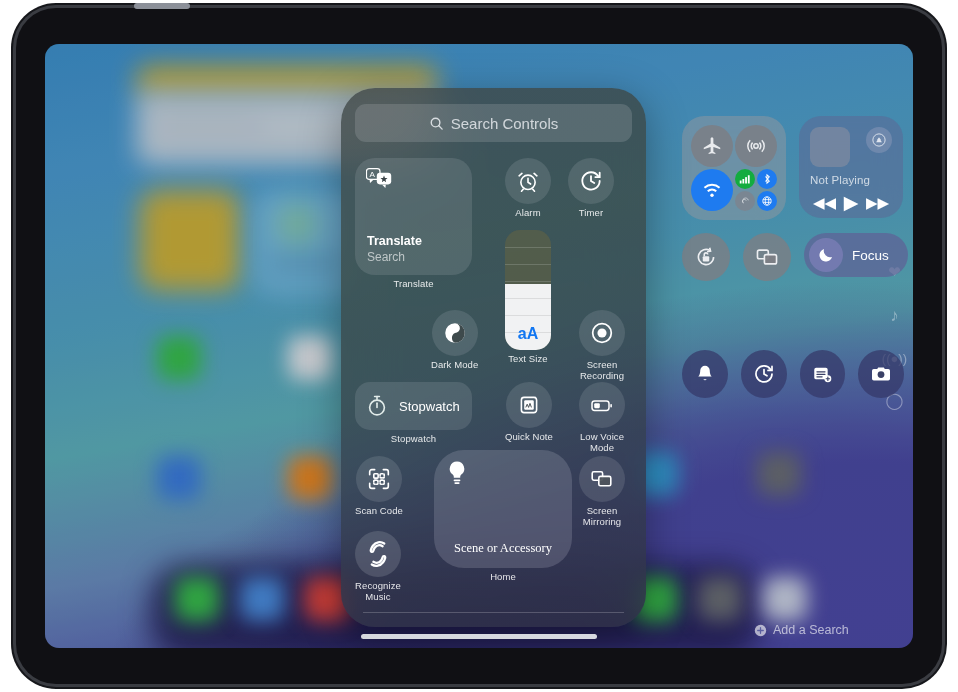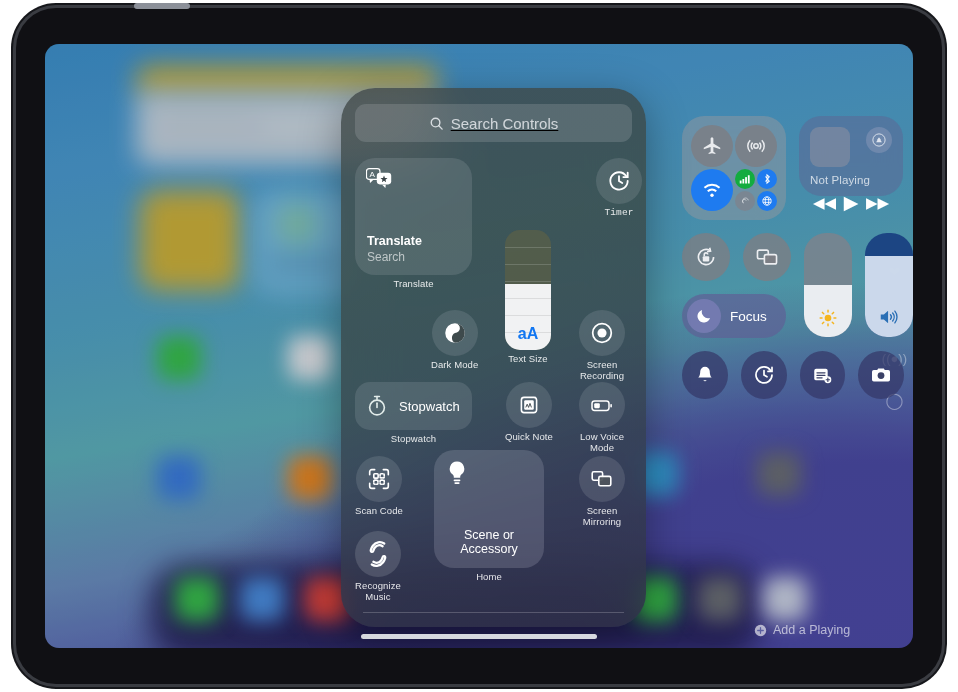--- a/index.html
+++ b/index.html
@@ -83,21 +83,21 @@
   
   #cc-right { position: absolute; left: 637px; top: 72px; width: 222px; }
   .cc-row { display: flex; gap: 13px; }
   .mod {
     border-radius: 22px;
     background: rgba(150,152,158,.48);
     backdrop-filter: blur(14px);
     position: relative;
   }
   .mod-conn { width: 104px; height: 104px; padding: 9px; }
-  .mod-media { width: 104px; height: 80px; background: rgba(92,104,150,.55); padding: 11px; }
+  .mod-media { width: 104px; height: 102px; background: rgba(92,104,150,.55); padding: 11px; }
   .circ-btn {
     border-radius: 50%;
     display: flex; align-items: center; justify-content: center;
     color: #fff;
   }
   .conn-grid { display: grid; grid-template-columns: 42px 42px; grid-template-rows: 42px 42px; gap: 2px; }
   .c-sm { width: 42px; height: 42px; }
   .sub4 { display: grid; grid-template-columns: 20px 20px; grid-template-rows: 20px 20px; gap: 2px; }
   .c-xs { width: 20px; height: 20px; font-size: 11px; }
 
@@ -169,21 +169,21 @@
     background: linear-gradient(165deg, rgba(62,70,70,.80) 0%, rgba(58,72,68,.80) 30%, rgba(52,64,76,.80) 62%, rgba(48,48,72,.82) 100%);
     backdrop-filter: blur(26px);
     box-shadow: 0 10px 40px rgba(0,0,0,.35);
     overflow: hidden;
   }
   #search-bar {
     position: absolute; left: 14px; top: 16px;
     width: 277px; height: 38px;
     border-radius: 11px;
     background: rgba(185,190,195,.22);
-    display: flex; align-items: center; justify-content: center; gap: 7px; text-decoration: underline;
+    display: flex; align-items: center; justify-content: center; gap: 7px;
   }
   #search-bar .ph { color: rgba(235,238,242,.82); font-size: 15px; }
 
   .tile-label {
     color: rgba(255,255,255,.88);
     font-size: 9.5px; text-align: center; line-height: 1.12;
     margin-top: 4px; letter-spacing: .1px;
   }
   .tile { position: absolute; display: flex; flex-direction: column; align-items: center; }
   .t-circ {
@@ -218,23 +218,23 @@
   .ts-lines i {
     position: absolute; left: 0; right: 0; height: 1px;
     background: rgba(255,255,255,.16);
   }
   .ts-aa {
     position: absolute; left: 0; right: 0; bottom: 7px;
     text-align: center; color: #1277f2; font-weight: bold; font-size: 16px;
   }
 
   .home-tile {
-    width: 110px; height: 118px; border-radius: 20px;
+    width: 138px; height: 118px; border-radius: 30px;
     background: rgba(200,202,215,.20);
-    position: relative; color: #fff;
+    position: relative; color: #fff; font-family: Liberation Serif, serif;
   }
   .home-title { position: absolute; left: 0; right: 0; bottom: 12px; text-align: center; font-size: 12.5px; }
 
   #cc-divider {
     position: absolute; left: 22px; right: 22px; bottom: 14px;
     height: 1px; background: rgba(255,255,255,.20);
   }
 
   #home-indicator {
     position: absolute; left: 50%; transform: translateX(-50%);
@@ -355,21 +355,21 @@
           <div class="media-title">Not Playing</div>
           <div class="media-ctrls">
             <span style="font-size:15px">◀◀</span>
             <span style="font-size:19px">▶</span>
             <span style="font-size:15px">▶▶</span>
           </div>
         </div>
       </div>
 
       <div class="cc-row" style="margin-bottom:13px;">
-        <div style="display:flex;flex-direction:column;gap:13px;">
+        <div style="display:flex;flex-direction:row;gap:13px;">
           <div class="row-circles">
             <div class="big-circ" style="background:rgba(124,126,133,.8)">
               <svg width="26" height="26" viewBox="0 0 24 24" fill="none" stroke="#eceef1" stroke-width="1.5">
                 <path d="M19 12a7 7 0 1 1-3.2-5.9"></path>
                 <path d="M15.4 3.4 16.2 6.6 13 7.2"></path>
                 <rect x="9" y="11.2" width="6" height="5" rx="1" fill="#eceef1" stroke="none"></rect>
                 <path d="M10.4 11.2V9.8a1.6 1.6 0 0 1 3.2 0"></path>
               </svg>
             </div>
             <div class="big-circ" style="background:rgba(124,126,133,.8)">
@@ -447,21 +447,21 @@
             <circle cx="12" cy="12.6" r="3.4" fill="#3a4066"></circle>
           </svg>
         </div>
       </div>
 
       <div id="add-control">
         <svg width="13" height="13" viewBox="0 0 16 16">
           <circle cx="8" cy="8" r="7" fill="rgba(255,255,255,.62)"></circle>
           <path d="M8 4.6v6.8M4.6 8h6.8" stroke="#5b5fa0" stroke-width="1.6" stroke-linecap="round"></path>
         </svg>
-        <span>Add a Playing</span>
+        <span>Add a Search</span>
       </div>
     </div>
 
     <div id="cc-panel">
 
       <div id="search-bar">
         <svg width="15" height="15" viewBox="0 0 16 16" fill="none" stroke="rgba(235,238,242,.85)" stroke-width="1.5">
           <circle cx="7" cy="7" r="4.6"></circle>
             <path d="M10.5 10.5 14 14" stroke-linecap="round"></path>
         </svg>
@@ -479,22 +479,33 @@
               <path d="M22 18.5 L21.5 22 L18 18.5z" fill="#fff"></path>
               <path d="M20 8.2l1.1 2.6 2.8.2-2.2 1.8.7 2.8-2.4-1.6-2.4 1.6.7-2.8-2.2-1.8 2.8-.2z" fill="#3b4448"></path>
             </svg>
           </div>
           <div class="bt-title">Translate</div>
           <div class="bt-sub">Search</div>
         </div>
         <div class="tile-label">Translate</div>
       </div>
 
-
-      <div class="tile" style="left:255px; top:70px;font-family:Liberation Mono, monospace;">
+      <div class="tile" style="left:164px; top:70px;">
+        <div class="t-circ">
+          <svg width="26" height="26" viewBox="0 0 24 24" fill="none" stroke="#fff" stroke-width="1.5" stroke-linecap="round">
+            <circle cx="12" cy="13.2" r="6.6"></circle>
+            <path d="M12 9.6v3.6l2.4 1.6"></path>
+            <path d="M6.4 5 3.8 7.2M17.6 5l2.6 2.2"></path>
+            <path d="M7.6 19.6 6 21.4M16.4 19.6 18 21.4"></path>
+          </svg>
+        </div>
+        <div class="tile-label">Alarm</div>
+      </div>
+
+      <div class="tile" style="left:227px; top:70px;">
         <div class="t-circ">
           <svg width="26" height="26" viewBox="0 0 24 24" fill="none" stroke="#fff" stroke-width="1.7" stroke-linecap="round">
             <path d="M18.6 7.4A8 8 0 1 0 20 12"></path>
             <path d="M20 4.4V8.4h-4"></path>
             <path d="M12 7.6V12l3 1.8"></path>
           </svg>
         </div>
         <div class="tile-label">Timer</div>
       </div>
 

